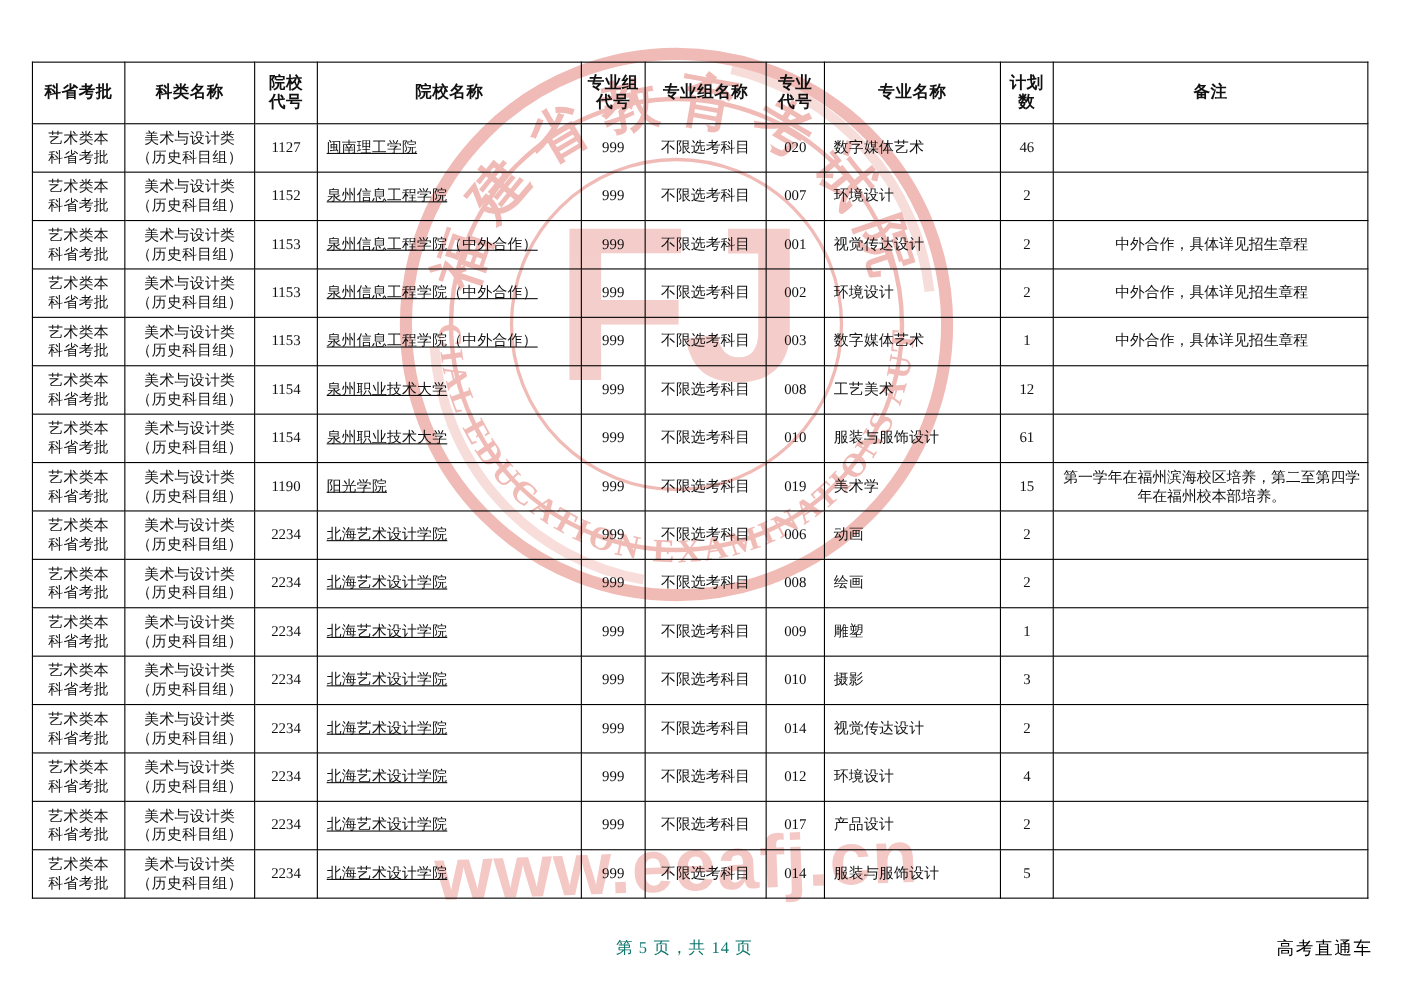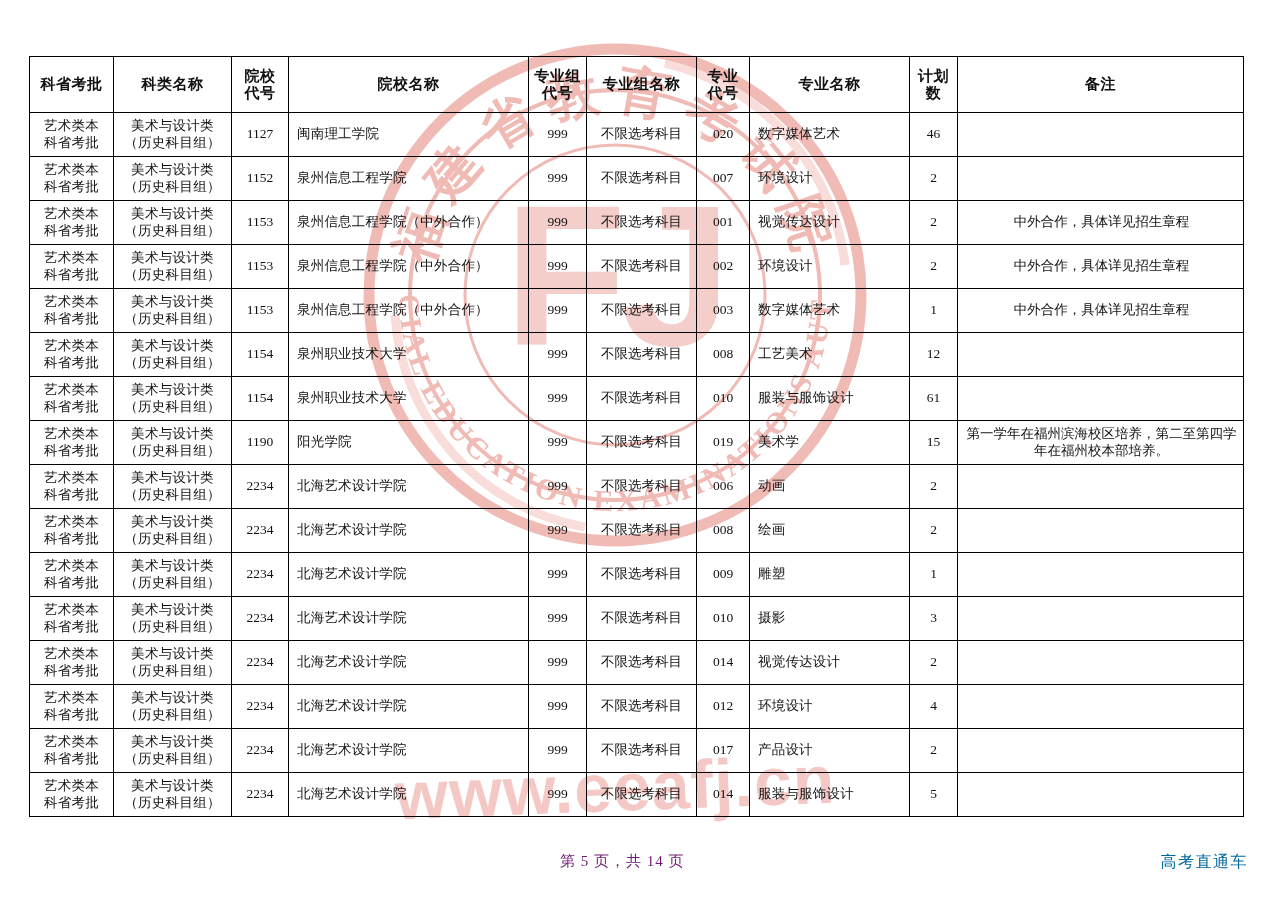--- a/index.html
+++ b/index.html
@@ -88,48 +88,48 @@
     font-size: 13.5px;
     line-height: 1.25;
     letter-spacing: 0.3px;
   }
   td.remark {
     text-align: center;
     padding-left: 6px !important;
     font-size: 13px;
     line-height: 1.28;
   }
-  td.school { letter-spacing: 0.2px; }
+  td.school { letter-spacing: 0.2px; text-decoration: underline; }
   td.major  { letter-spacing: 0.2px; }
   .num { font-family: "Liberation Serif", serif; }
 
   
   #footer {
     position: absolute;
     left: 0;
     top: 852px;
     width: 1280px;
     height: 40px;
     z-index: 3;
   }
   #page-number {
     position: absolute;
     left: 560px;
     top: 0;
     font-size: 15px;
-    color: #701a75;
+    color: #0f766e;
     letter-spacing: 1px;
     white-space: nowrap;
   }
   #brand {
     position: absolute;
     right: 32px;
     top: 0;
     font-size: 16px;
-    color: #0369a1;
+    color: #000000;
     letter-spacing: 1.5px;
     white-space: nowrap;
   }
 </style>
 </head>
 <body>
 
 <div id="page">
 
   <div id="watermark-layer">

